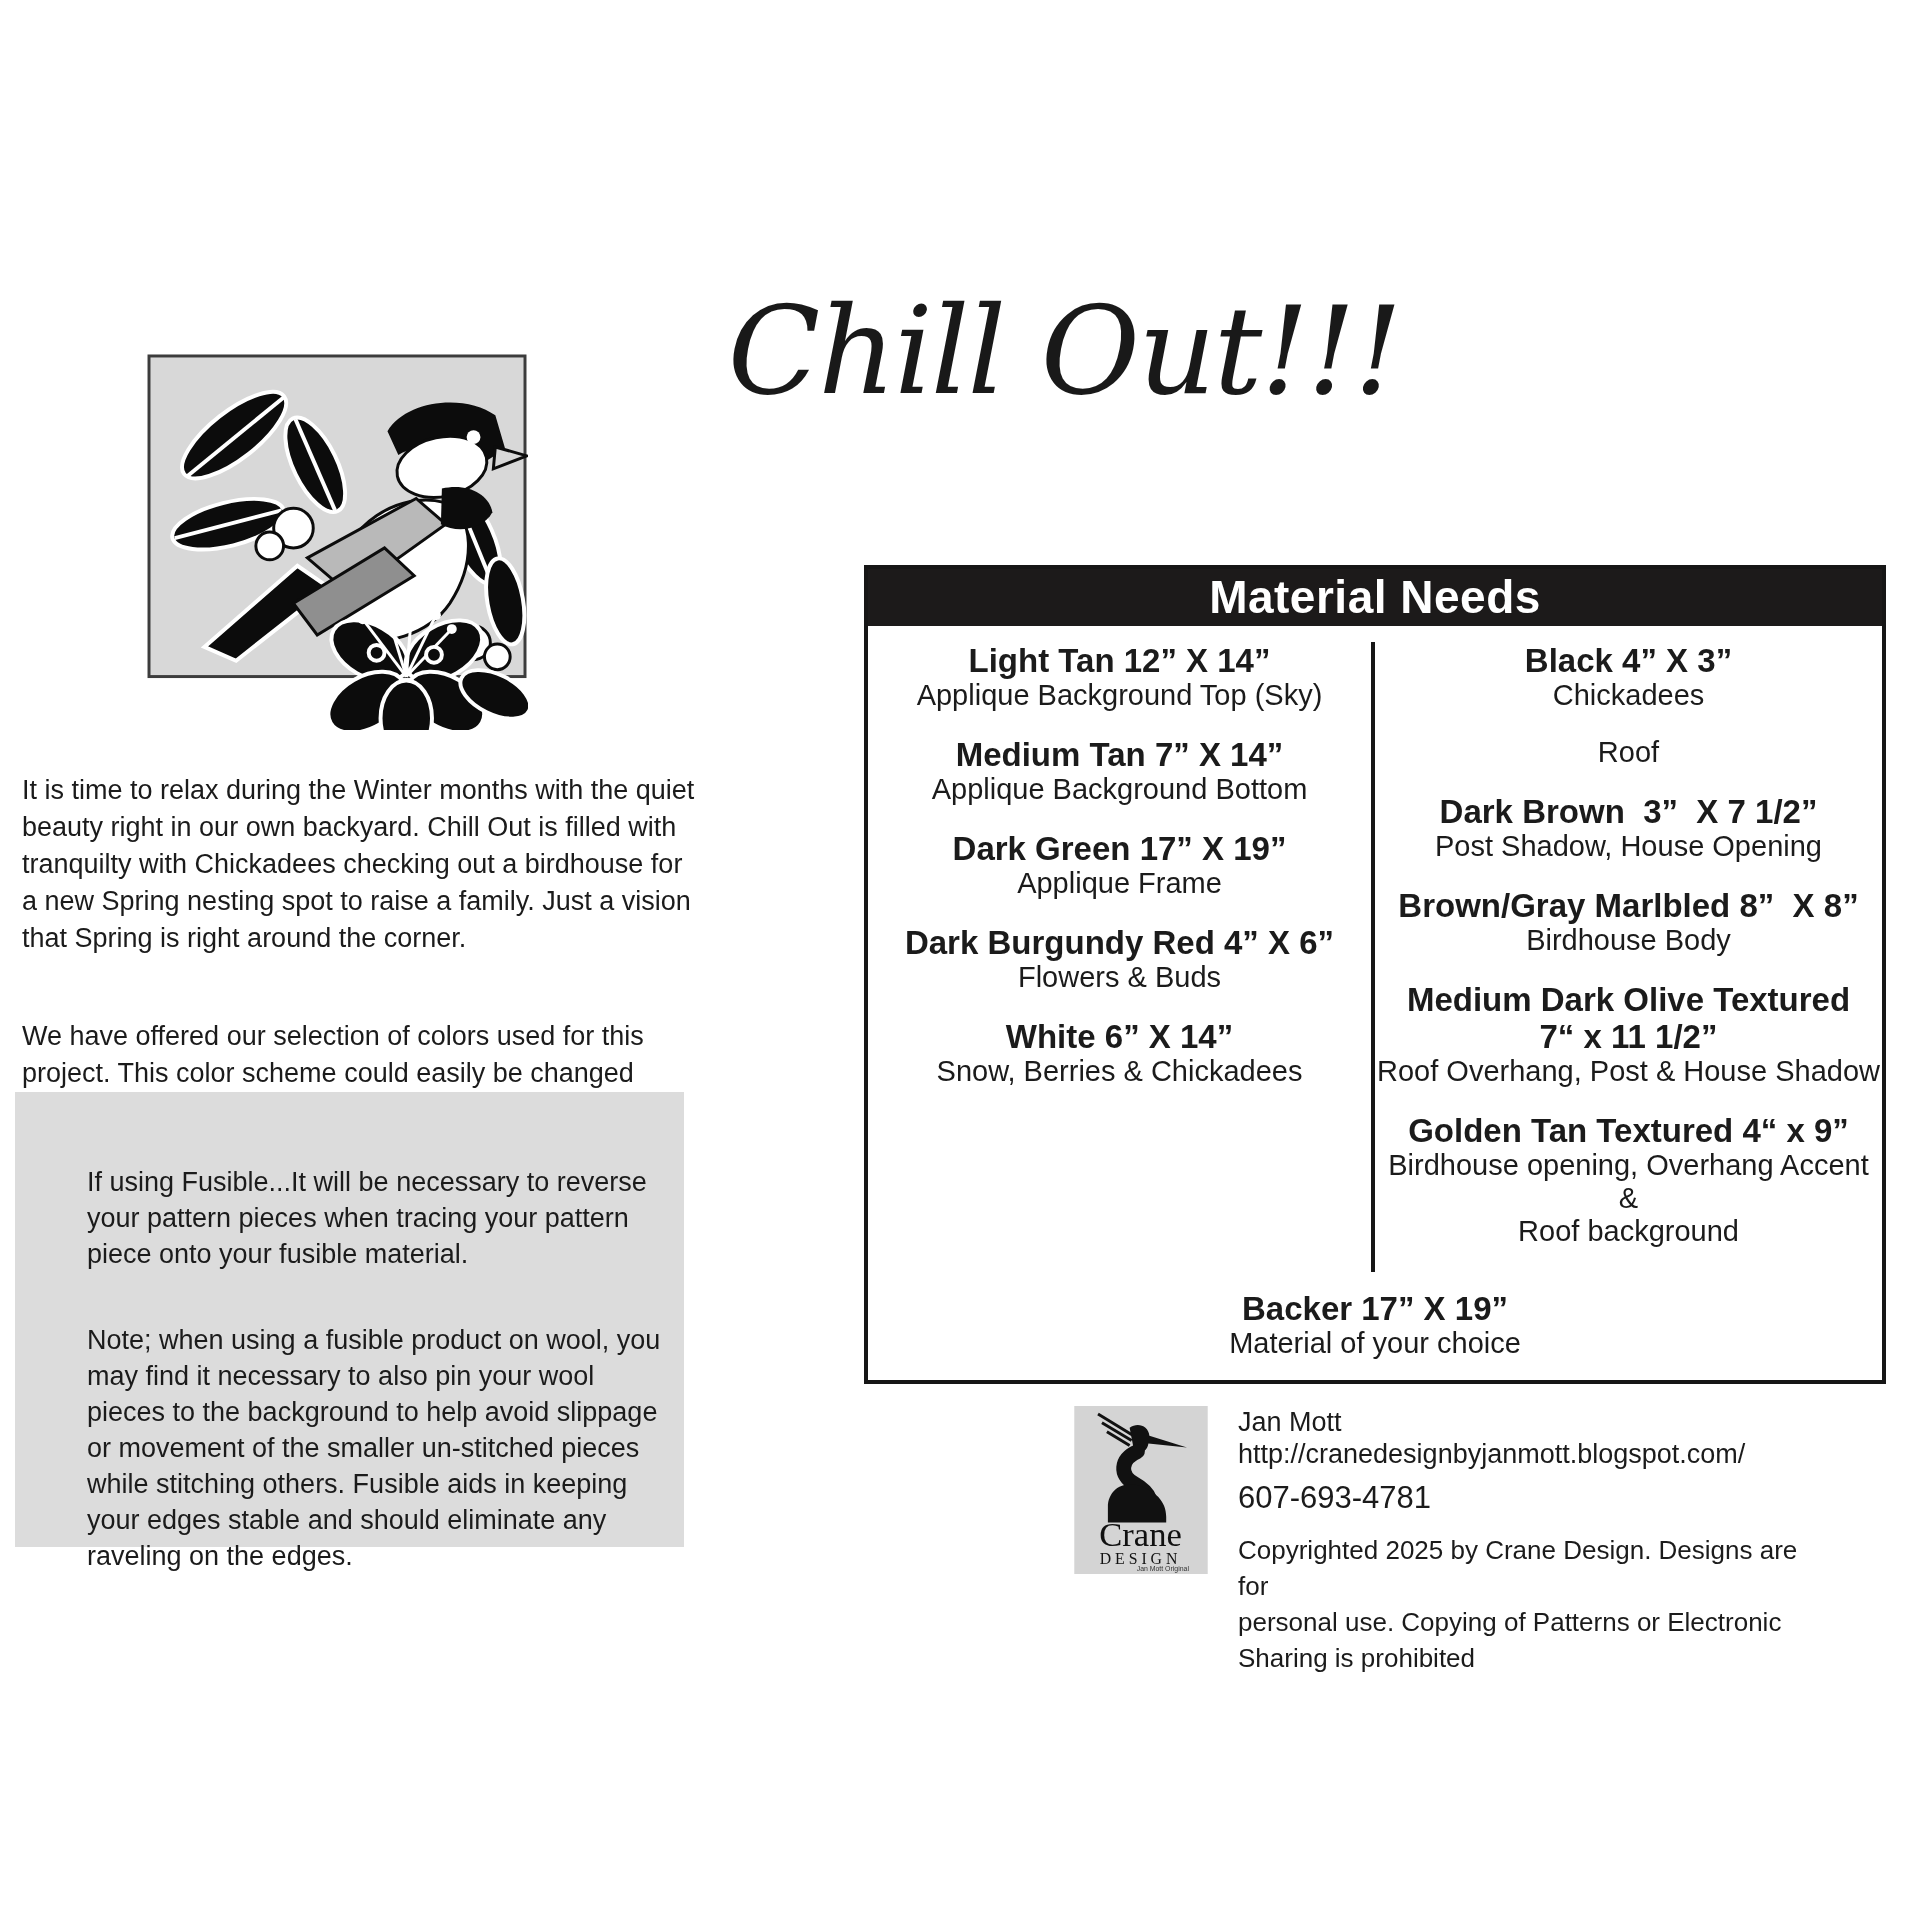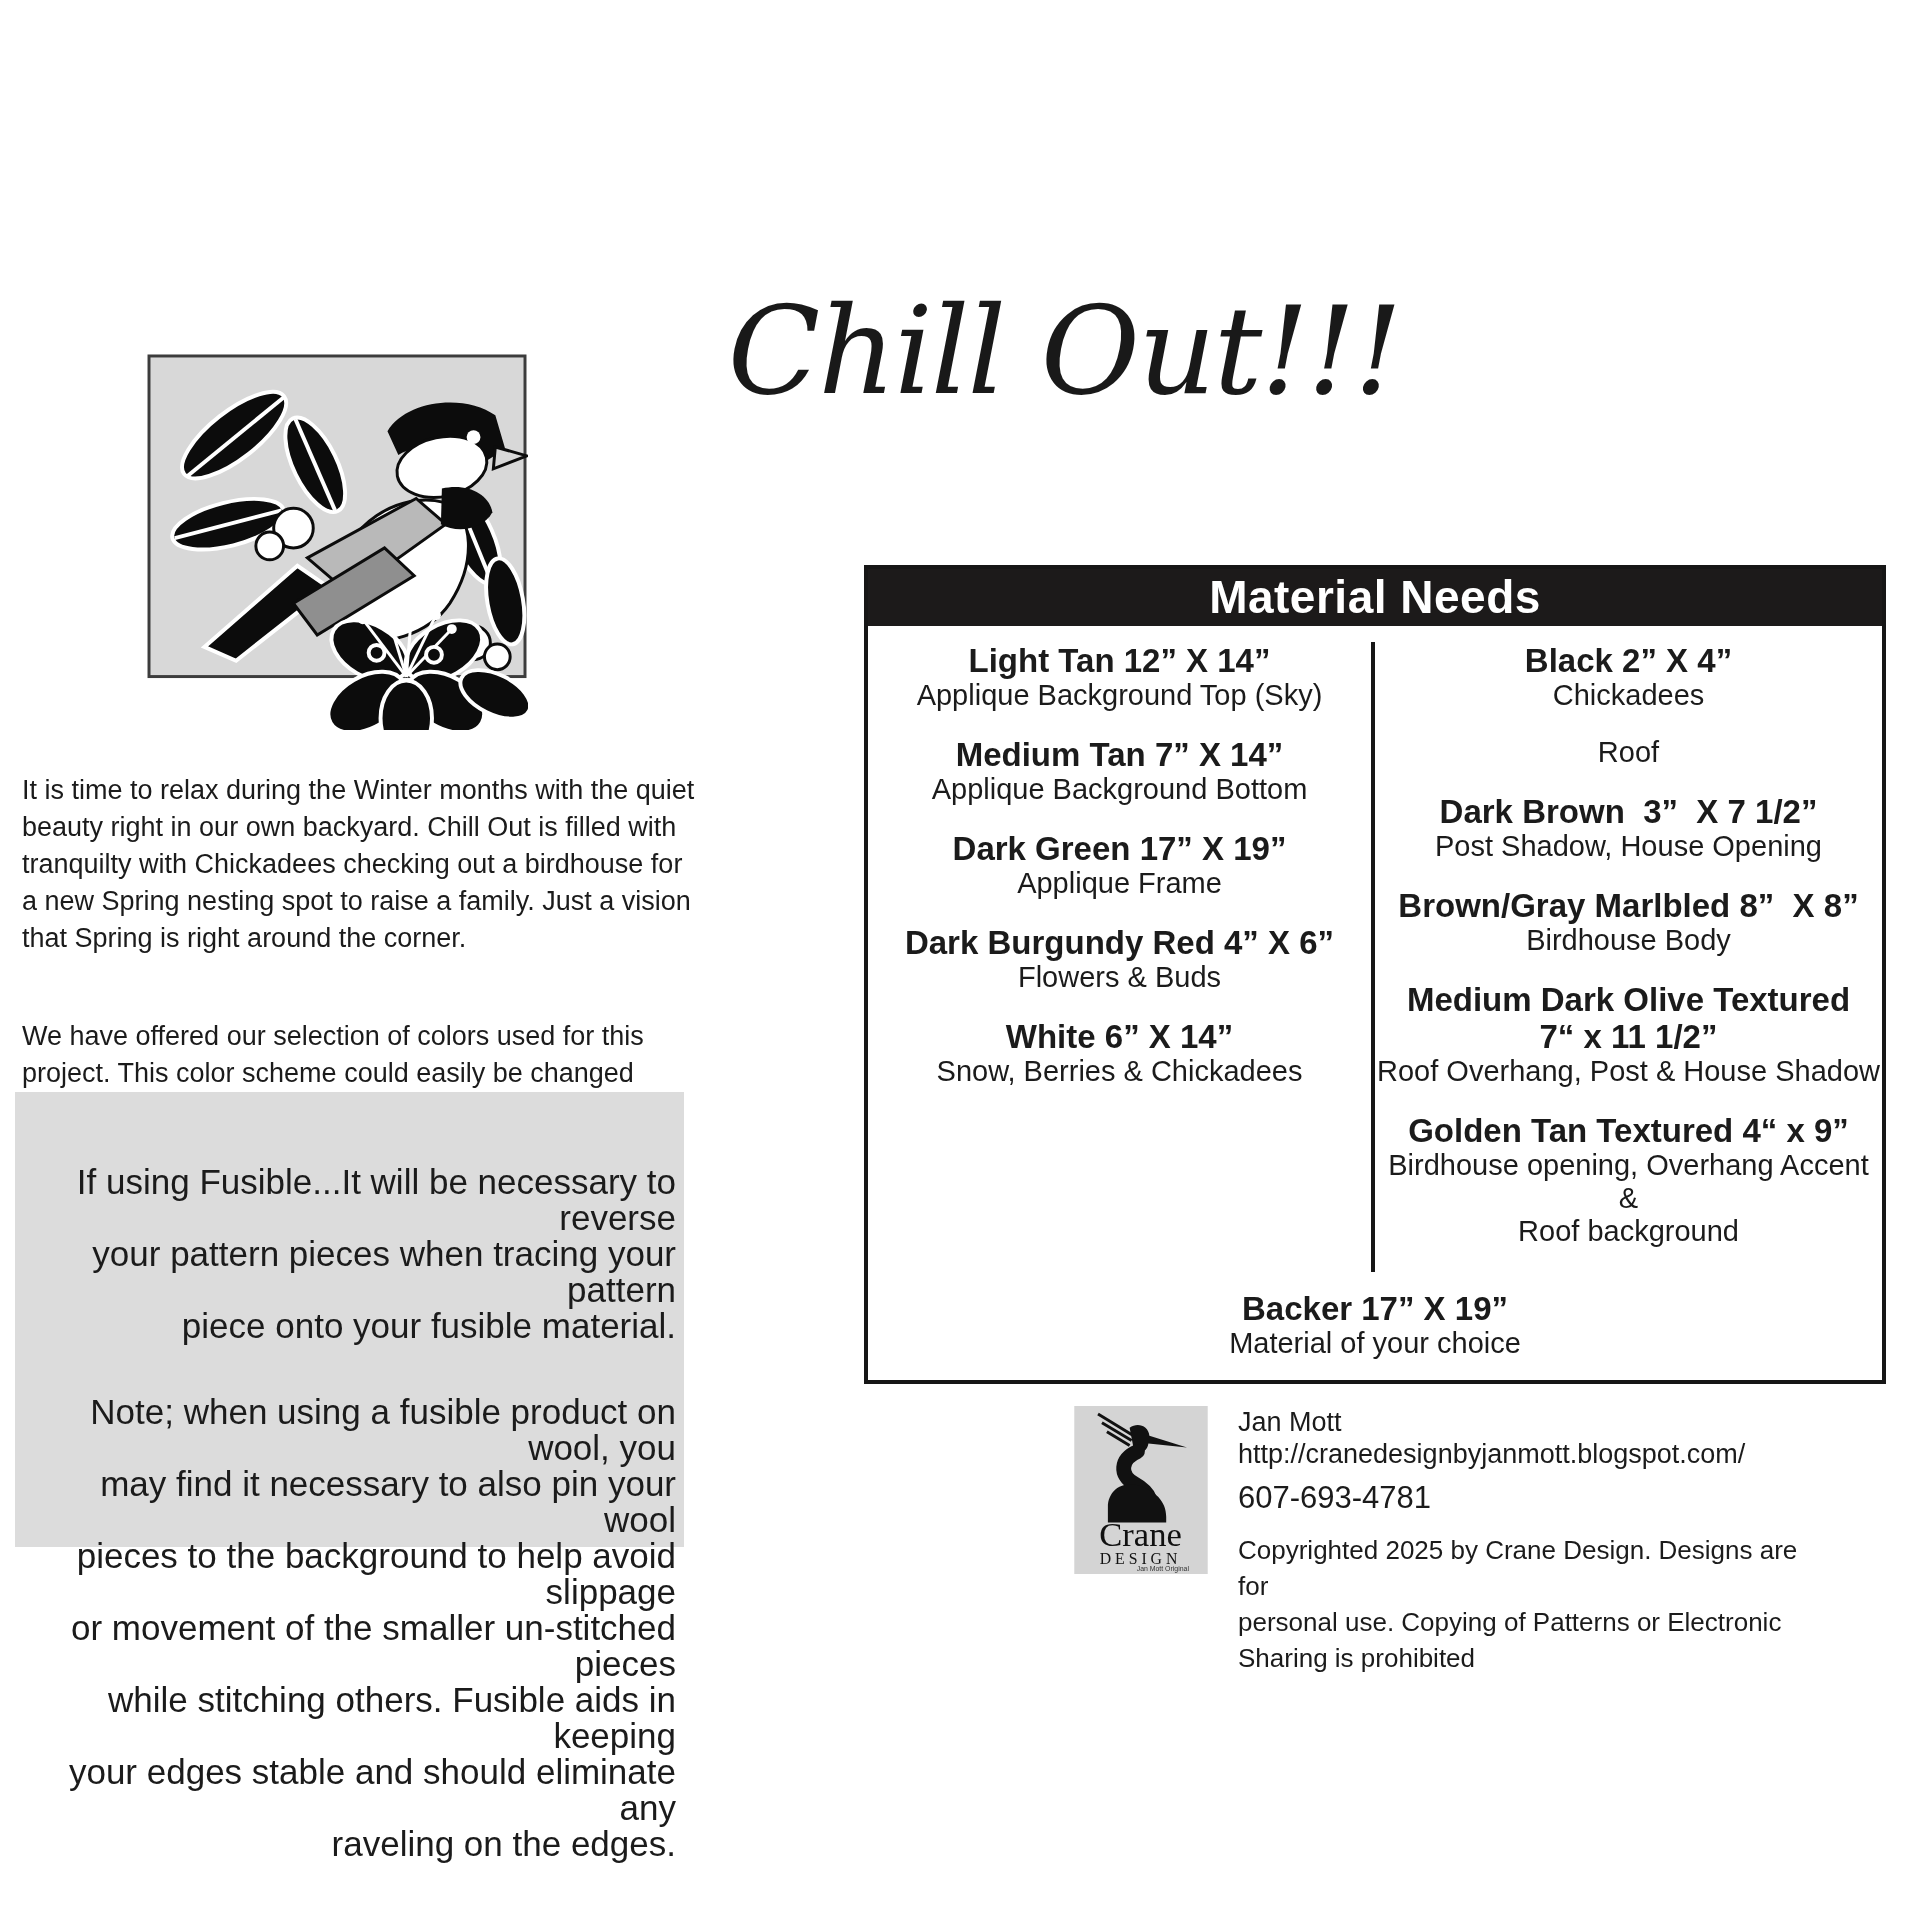--- a/index.html
+++ b/index.html
@@ -32,22 +32,22 @@
   .mdesc{font-size:29px;line-height:33px;white-space:pre-wrap;}
   .backer{text-align:center;margin-top:18px;}
   
   .intro{
     position:absolute;left:22px;top:735px;width:832px;
     font-size:27px;line-height:37px;white-space:pre-line;
   }
   .intro .p2{margin-top:24px;}
   .note-box{
     position:absolute;left:15px;top:1092px;width:669px;height:455px;
-    background:#dcdcdc;box-sizing:border-box;padding:36px 8px 0 40px;
-    font-size:35px;line-height:36px;white-space:pre-line;text-align:right;
+    background:#dcdcdc;box-sizing:border-box;padding:36px 8px 0 72px;
+    font-size:27px;line-height:36px;white-space:pre-line;
   }
   .note-box .p2{margin-top:14px;}
   
   .logo{position:absolute;left:1074px;top:1406px;width:134px;height:168px;}
   .contact{position:absolute;left:1238px;top:1406px;width:594px;}
   .contact .name{font-size:27px;line-height:32px;}
   .contact .url{font-size:27px;line-height:32px;}
   .contact .phone{font-size:31px;line-height:40px;margin-top:8px;}
   .contact .copyright{font-size:26px;line-height:36px;white-space:pre-line;margin-top:14px;}
 </style>
@@ -162,21 +162,21 @@
           <div class="mname">Dark Burgundy Red 4” X 6”</div>
           <div class="mdesc">Flowers &amp; Buds</div>
         </div>
         <div class="mitem">
           <div class="mname">White 6” X 14”</div>
           <div class="mdesc">Snow, Berries &amp; Chickadees</div>
         </div>
       </div>
       <div class="col">
         <div class="mitem">
-          <div class="mname">Black 2” X 4”</div>
+          <div class="mname">Black 4” X 3”</div>
           <div class="mdesc">Chickadees</div>
         </div>
         <div class="mitem">
           <div class="mdesc">Roof</div>
         </div>
         <div class="mitem">
           <div class="mname">Dark Brown  3”  X 7 1/2”</div>
           <div class="mdesc">Post Shadow, House Opening</div>
         </div>
         <div class="mitem">

